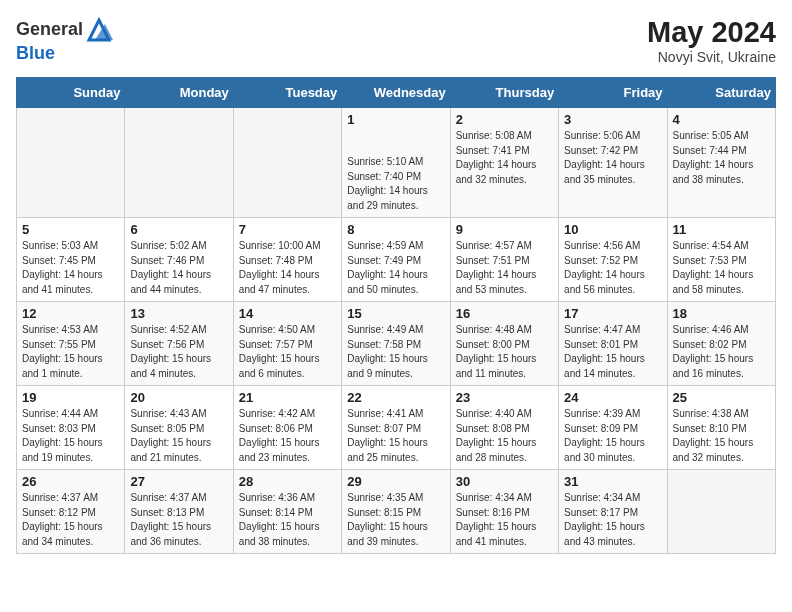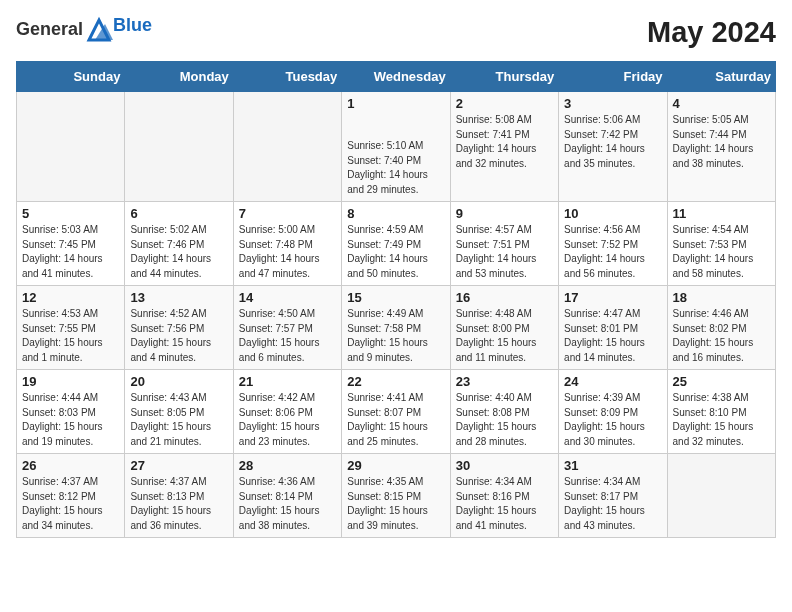--- a/index.html
+++ b/index.html
@@ -93,33 +93,34 @@
     .empty-cell {
       background: #f5f5f5 !important;
     }
   </style>
 </head>
 <body>
 
 <div class="page">
   <div class="header">
     <div class="logo">
-      <div style="display:flex;flex-direction:row;line-height:1.1;">
+      <div style="display:flex;flex-direction:column;line-height:1.1;">
         <div style="display:flex;align-items:center;">
           <span class="logo-text-general">General</span>
           <svg class="logo-icon" viewBox="0 0 28 28" xmlns="http://www.w3.org/2000/svg">
             <polygon points="4,24 14,4 24,24" fill="none" stroke="#1a6bbf" stroke-width="3"></polygon>
             <polygon points="10,24 20,8 28,24" fill="#1a6bbf" opacity="0.7"></polygon>
           </svg>
         </div>
         <span class="logo-text-blue">Blue</span>
       </div>
     </div>
     <div class="title-block">
       <div class="month-title">May 2024</div>
+      <div class="subtitle">Novyi Svit, Ukraine</div>
     </div>
   </div>
 
   <table>
     <thead>
       <tr>
       <th>Sunday</th>
           <th>Monday</th>
           <th>Tuesday</th>
           <th>Wednesday</th>
@@ -172,21 +173,21 @@
           </td>
           <td>
             <span class="day-number">6</span>
             <div class="day-info" style="white-space: pre-line;">Sunrise: 5:02 AM
 Sunset: 7:46 PM
 Daylight: 14 hours
 and 44 minutes.</div>
           </td>
           <td>
             <span class="day-number">7</span>
-            <div class="day-info" style="white-space: pre-line;">Sunrise: 5:00 AM
+            <div class="day-info" style="white-space: pre-line;">Sunrise: 10:00 AM
 Sunset: 7:48 PM
 Daylight: 14 hours
 and 47 minutes.</div>
           </td>
           <td>
             <span class="day-number">8</span>
             <div class="day-info" style="white-space: pre-line;">Sunrise: 4:59 AM
 Sunset: 7:49 PM
 Daylight: 14 hours
 and 50 minutes.</div>

